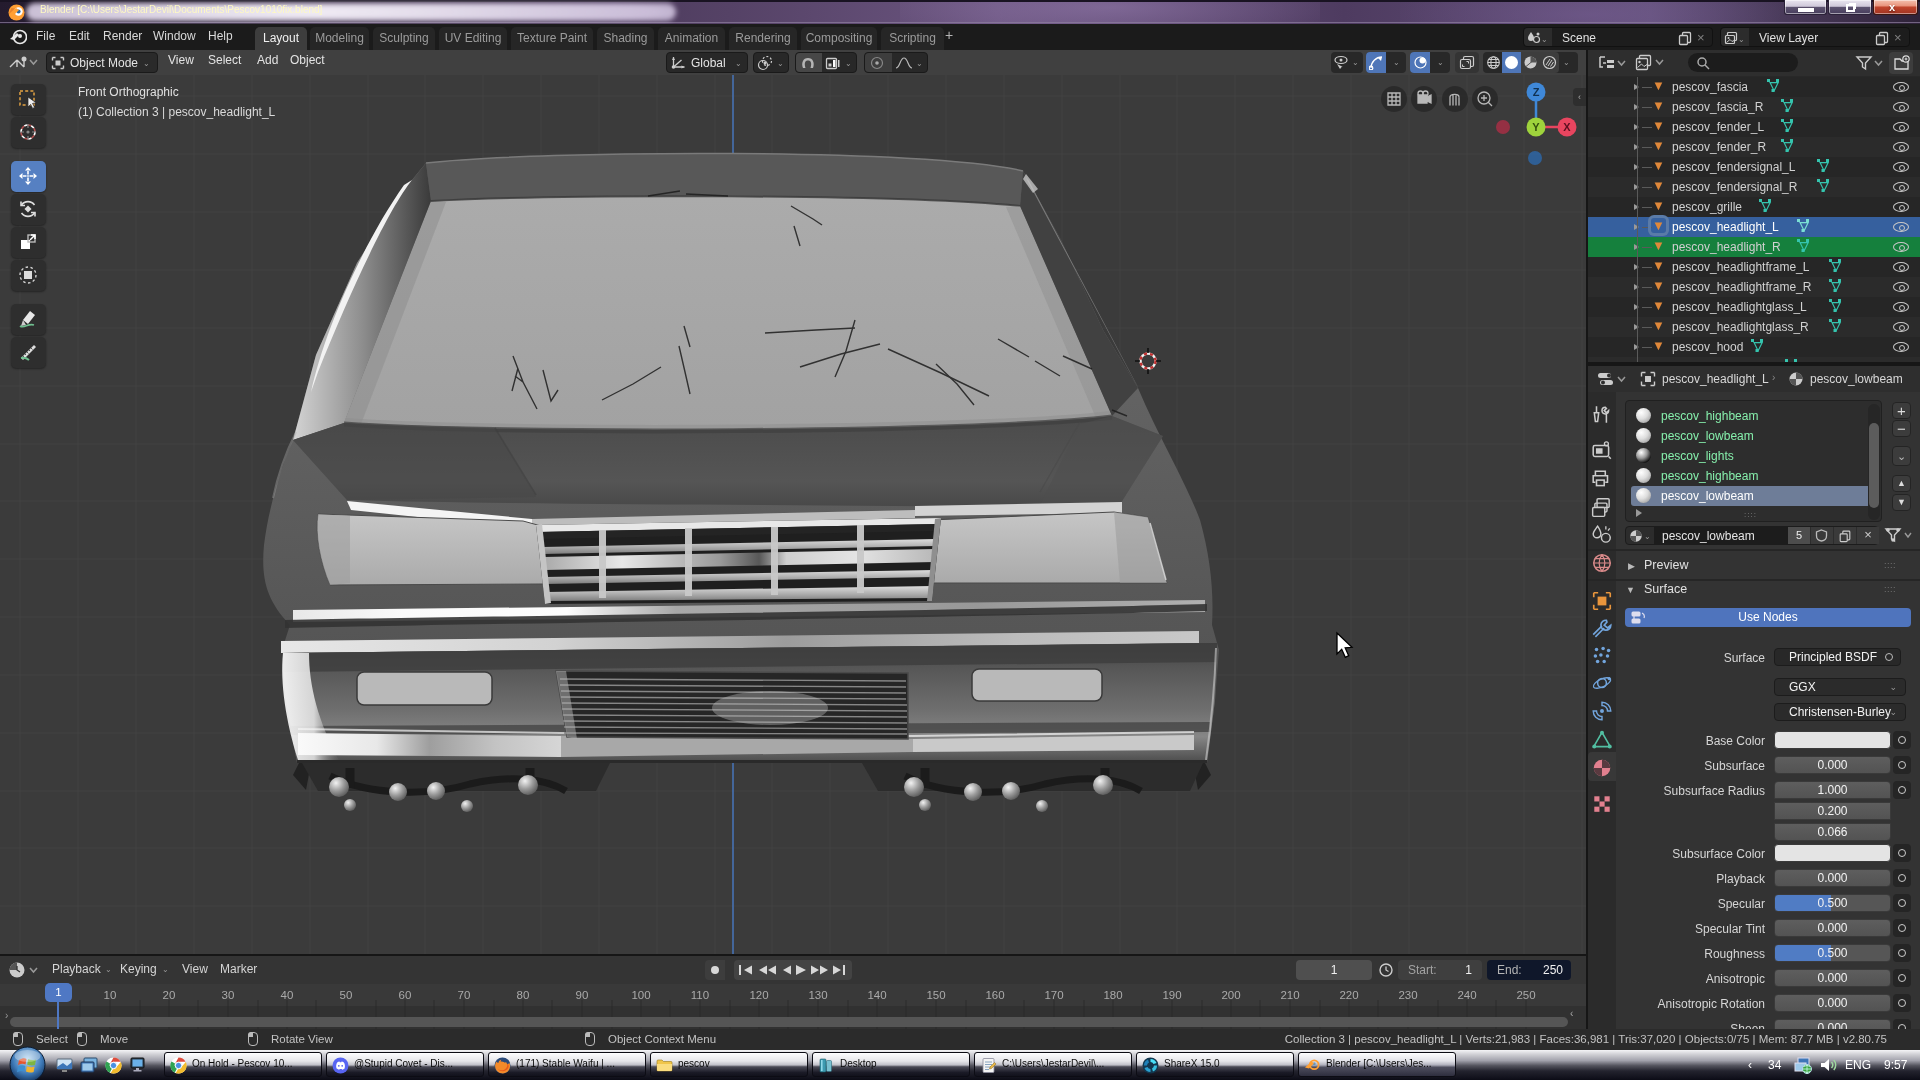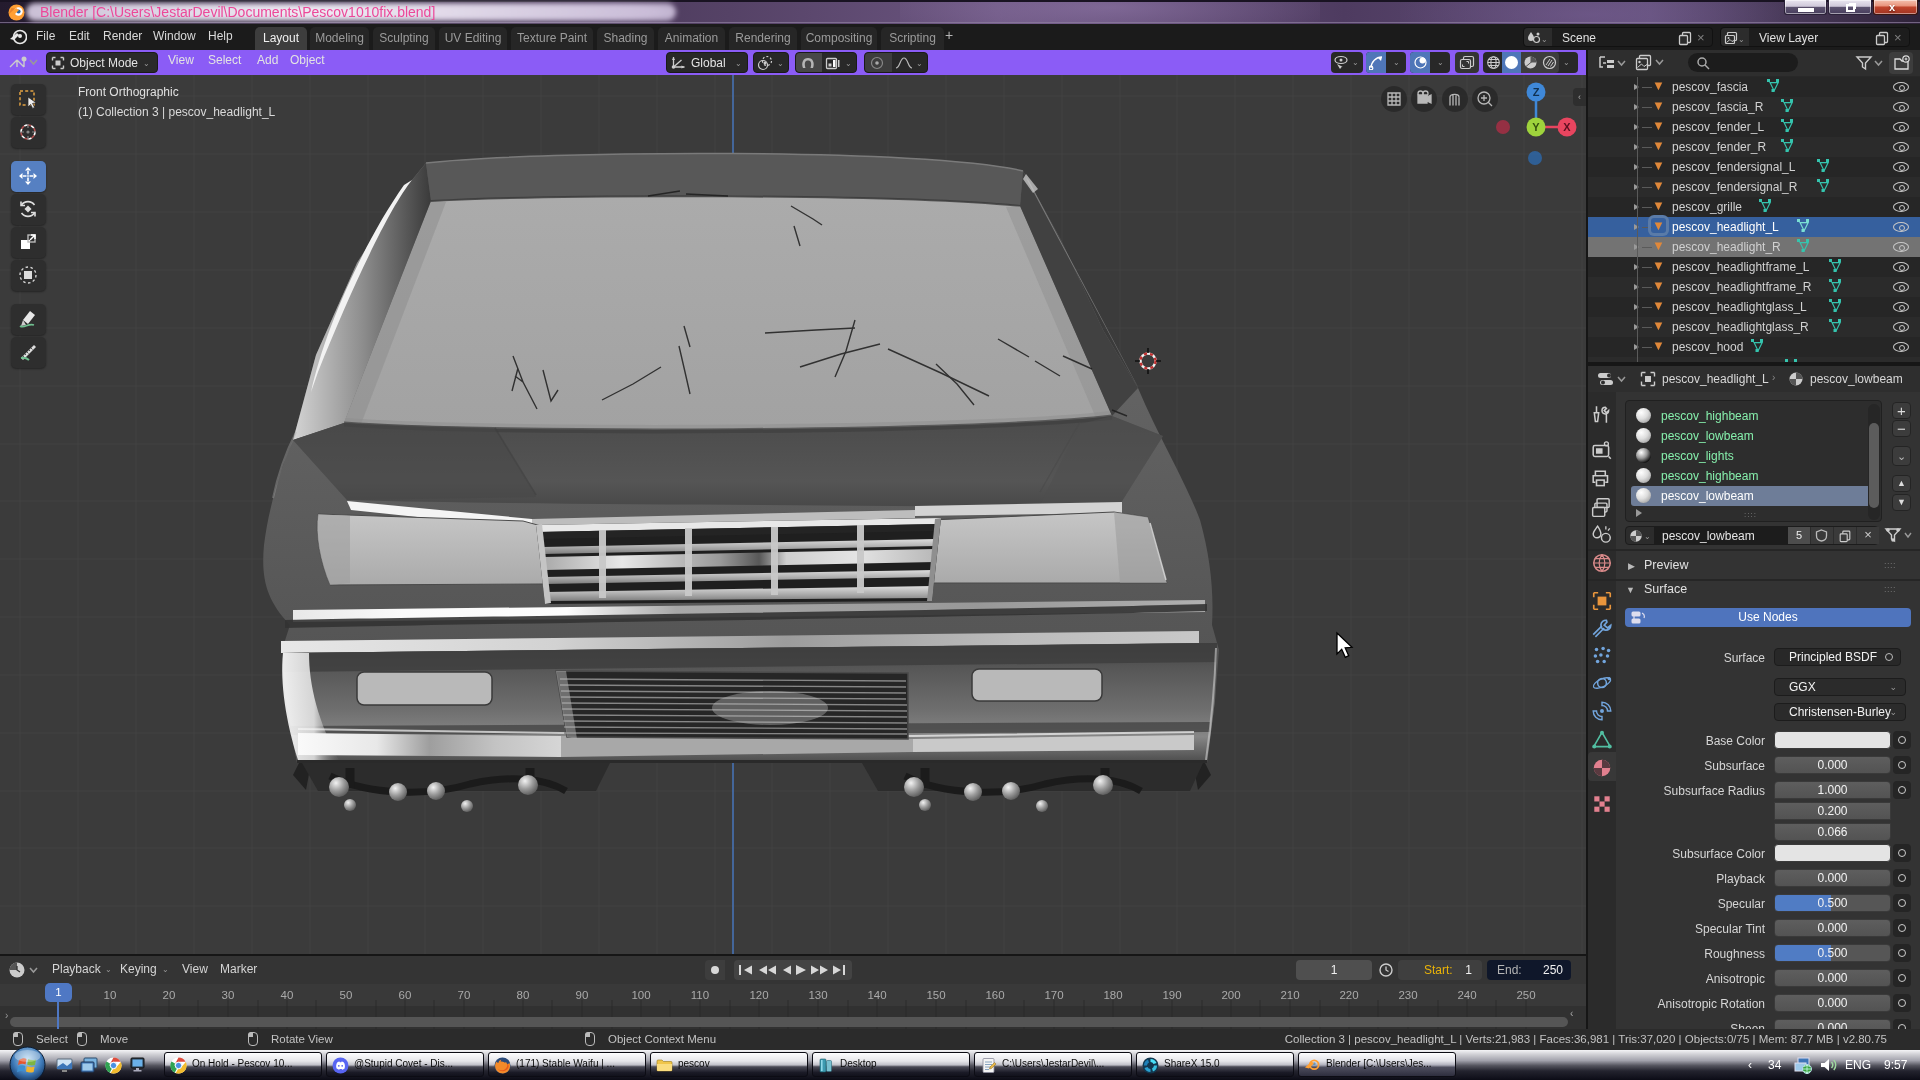--- a/index.html
+++ b/index.html
@@ -1,20 +1,20 @@
 <!DOCTYPE html>
 <html><head><meta charset="utf-8"><style>
 *{margin:0;padding:0;box-sizing:border-box}
 html,body{width:1920px;height:1080px;overflow:hidden;background:#111;font-family:"Liberation Sans",sans-serif}
 .abs{position:absolute}
 #titlebar{left:0;top:0;width:1920px;height:24px;background:linear-gradient(90deg,#241b2e 0%,#3a2c47 18%,#554266 38%,#6b5580 52%,#4e3b60 70%,#63517a 86%,#2e2238 100%)}
 #titleglow{left:26px;top:3px;width:650px;height:18px;border-radius:9px;background:radial-gradient(ellipse 92% 170% at 44% 50%,rgba(250,247,253,.97) 0%,rgba(228,216,242,.82) 58%,rgba(190,170,215,0) 100%);filter:blur(2.5px)}
-#titletext{left:40px;top:4px;font-size:14px;color:#ec4899;white-space:pre}
+#titletext{left:40px;top:4px;font-size:10px;color:#fef9c3;white-space:pre}
 #menubar{left:0;top:24px;width:1920px;height:26px;background:#1b1b1b;color:#d9d9d9;font-size:12px}
-#toolhdr{left:0;top:50px;width:1586px;height:25px;background:#8b5cf6;color:#e3e3e3;font-size:12px}
+#toolhdr{left:0;top:50px;width:1586px;height:25px;background:#404040;color:#e3e3e3;font-size:12px}
 .menuitem{position:absolute;top:5px}
 .tab{position:absolute;top:3px;height:23px;line-height:23px;text-align:center;border-radius:5px 5px 0 0;background:#262626;color:#9b9b9b}
 .tab.active{background:#3d3d3d;color:#f0f0f0}
 #viewport{left:0;top:75px;width:1586px;height:879px;background:#3b3b3b}
 #outliner{left:1588px;top:50px;width:332px;height:312px;background:#282828}
 #props{left:1588px;top:366px;width:332px;height:663px;background:#333}
 #timeline{left:0;top:956px;width:1586px;height:73px;background:#333}
 #statusbar{left:0;top:1029px;width:1920px;height:21px;background:#2b2b2b;color:#c2c2c2;font-size:11.5px}
 #statusbar>span.abs{top:4px}
 #taskbar{left:0;top:1050px;width:1920px;height:30px;background:linear-gradient(180deg,#f4f4f6 0%,#cfcfd4 15%,#a2a2ac 35%,#54545e 52%,#23232e 70%,#0c0c16 100%)}
@@ -635,21 +635,21 @@
       <b class="msh" style="left:170px"></b>
       <span class="eye"></span>
     </div>
  <div class="orow" style="top:167px;background:#36609e">
       <i class="ar"></i>
       <b class="tri" style="box-shadow:0 0 0 3px #5a7ba8;border-radius:3px"></b>
       <span class="nm" style="color:#fff">pescov_headlight_L</span>
       <b class="msh" style="left:208px;color:#7adfd4"></b>
       <span class="eye"></span>
     </div>
- <div class="orow" style="top:187px;background:#737373">
+ <div class="orow" style="top:187px;background:#15803d">
       <i class="ar"></i>
       <b class="tri"></b>
       <span class="nm">pescov_headlight_R</span>
       <b class="msh" style="left:208px"></b>
       <span class="eye"></span>
     </div>
  <div class="orow" style="top:207px;background:#262626">
       <i class="ar"></i>
       <b class="tri"></b>
       <span class="nm">pescov_headlightframe_L</span>
@@ -969,21 +969,21 @@
           <path d="M77,1.5 v9 L85,6 Z M86,1.5 v9 L94,6 Z"></path>
           <path d="M99,1.5 v9 L107,6 Z"></path>
           <path d="M110,1 v10" stroke="#d8d8d8" stroke-width="2"></path>
         </g>
       </svg>
   <div class="abs" style="left:1296px;top:4px;width:76px;height:20px;background:#4f4f4f;border-radius:4px;text-align:center;line-height:20px;color:#f0f0f0">1</div>
   <svg class="abs" style="left:1378px;top:6px" width="16" height="16" viewBox="0 0 16 16">
         <circle cx="8" cy="8" r="6" fill="none" stroke="#ccc" stroke-width="1.4"></circle>
         <path d="M8,4.5 v3.5 l2.5,1.5" stroke="#ccc" stroke-width="1.3" fill="none"></path>
       </svg>
-  <div class="abs" style="left:1398px;top:4px;width:84px;height:20px;background:#3f3f3f;border-radius:4px;line-height:20px"><span style="color:#eab308;margin-left:26px">Start:</span><span style="position:absolute;right:10px;color:#f0f0f0">1</span></div>
+  <div class="abs" style="left:1398px;top:4px;width:84px;height:20px;background:#3f3f3f;border-radius:4px;line-height:20px"><span style="color:#a3a3a3;margin-left:10px">Start:</span><span style="position:absolute;right:10px;color:#f0f0f0">1</span></div>
   <div class="abs" style="left:1487px;top:4px;width:84px;height:20px;background:#0f172a;border-radius:4px;line-height:20px"><span style="color:#b5b5b5;margin-left:10px">End:</span><span style="position:absolute;right:8px;color:#f0f0f0">250</span></div>
  </div>
  <div class="abs" style="left:0;top:28px;width:1586px;height:22px;background:#393939" id="ruler"><svg width="1586" height="22" viewBox="0 0 1586 22">
         <g font-family="Liberation Sans" font-size="11.5" fill="#aaa">
           <text x="110" y="15" text-anchor="middle">10</text>
           <text x="169" y="15" text-anchor="middle">20</text>
           <text x="228" y="15" text-anchor="middle">30</text>
           <text x="287" y="15" text-anchor="middle">40</text>
           <text x="346" y="15" text-anchor="middle">50</text>
           <text x="405" y="15" text-anchor="middle">60</text>

